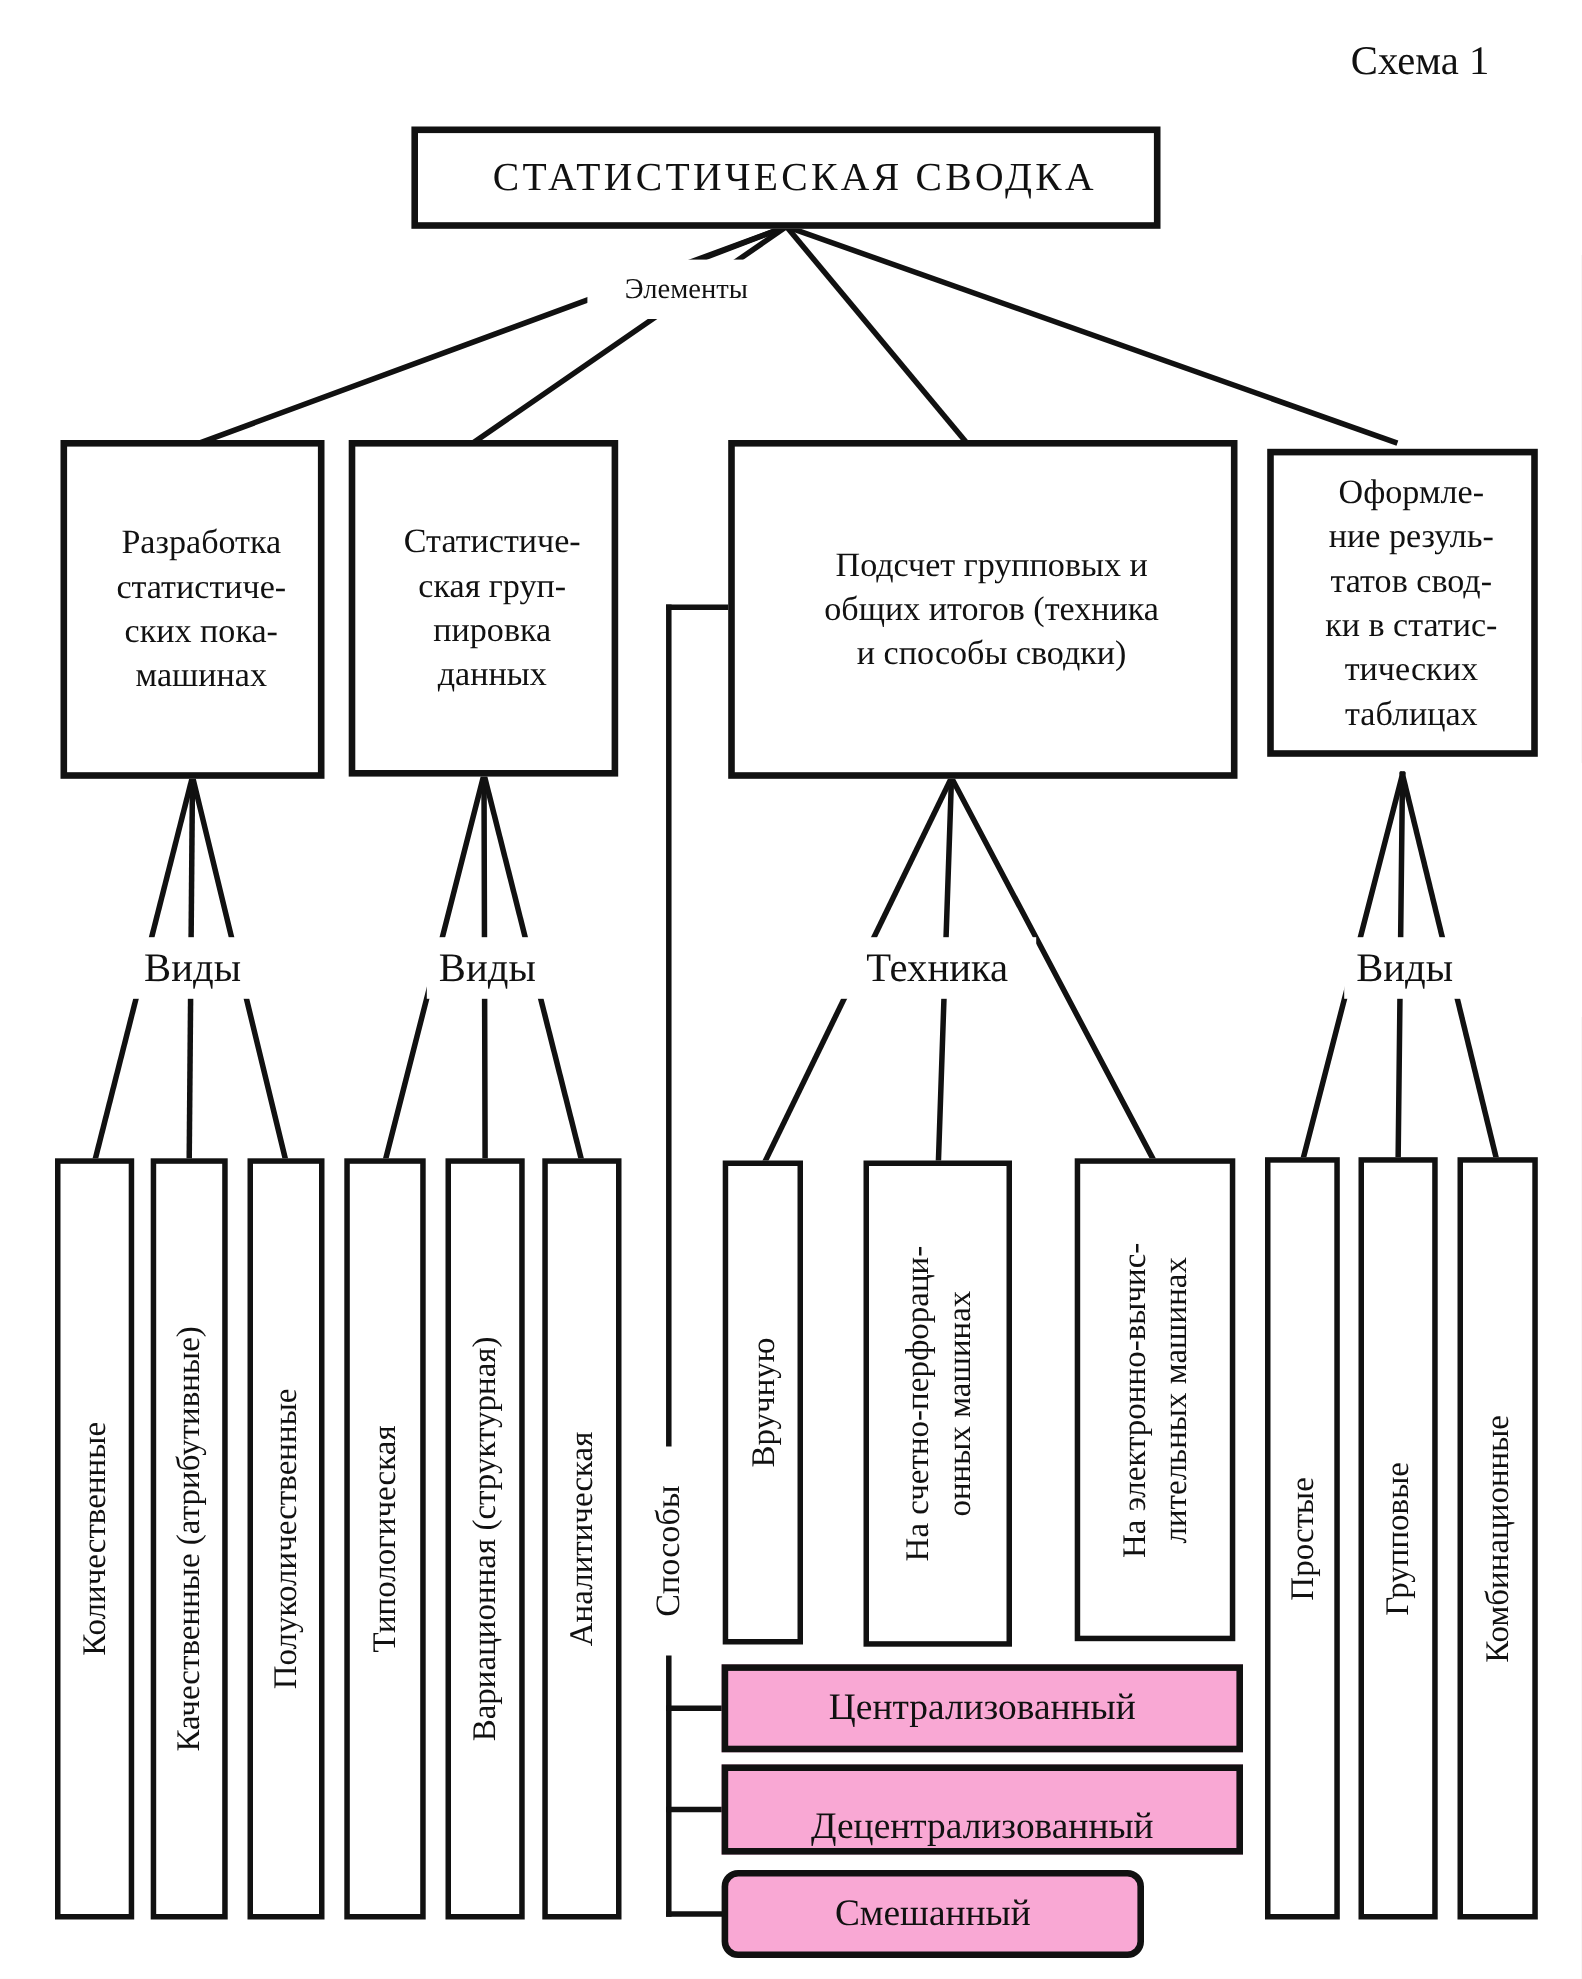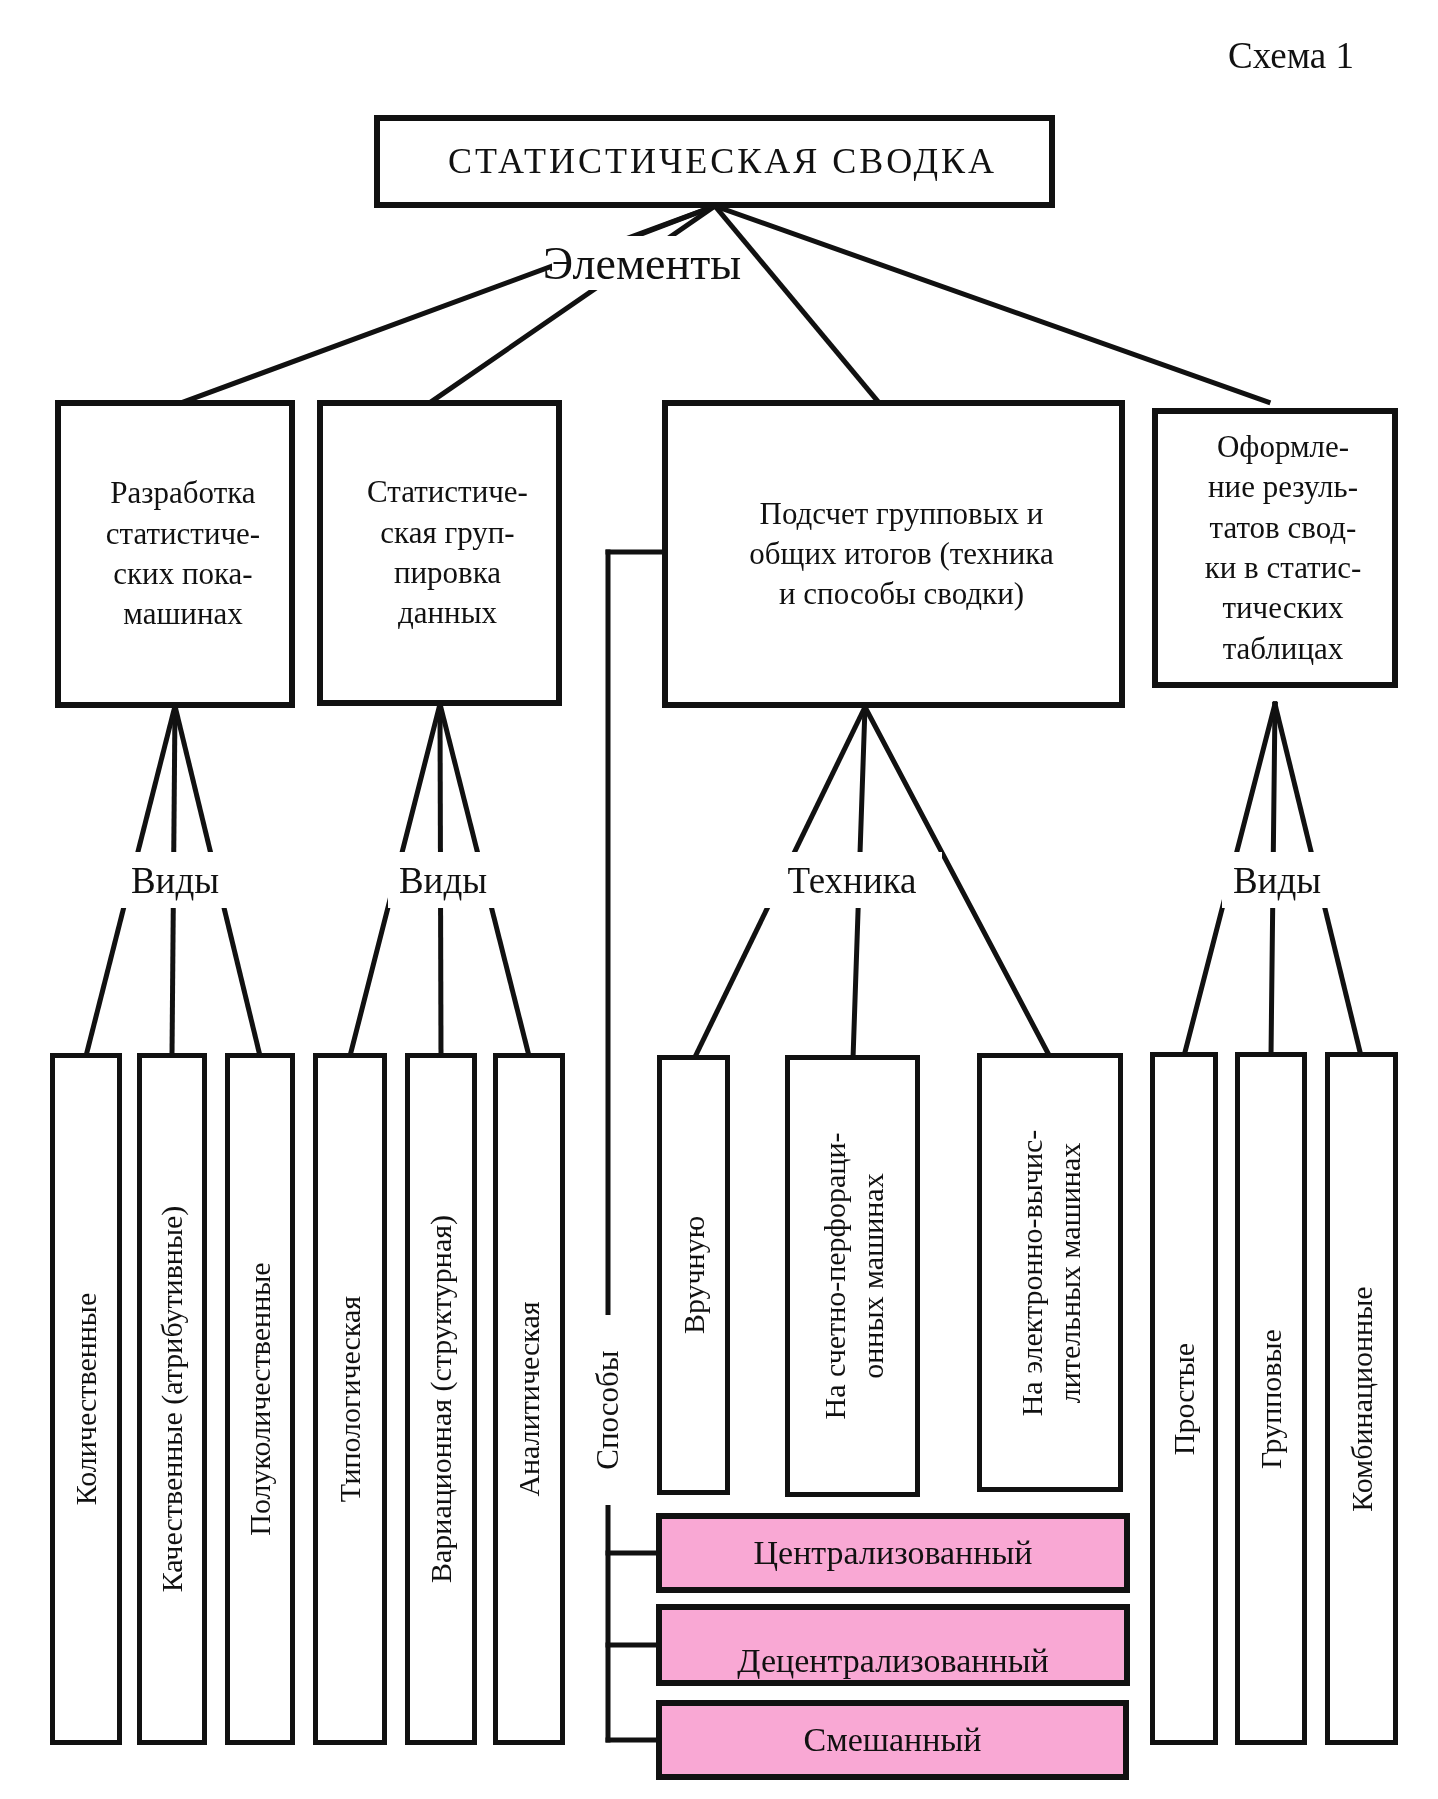--- a/index.html
+++ b/index.html
@@ -109,21 +109,21 @@
       <line x1="608" y1="1740" x2="660" y2="1740"></line>
     </g>
   </svg>
 
   <div class="scheme" style="left:1228px;top:34px;">Схема 1</div>
 
   <div class="box title-box" style="left:374px;top:115px;width:681px;height:93px;">
     <span class="txt">СТАТИСТИЧЕСКАЯ СВОДКА</span>
   </div>
 
-  <div class="lbl" style="left:552px;top:236px;width:180px;height:54px;font-size:46px;">Элементы</div>
+  <div class="lbl" style="left:534px;top:236px;width:180px;height:54px;font-size:26px;">Элементы</div>
 
   <div class="box branch" style="left:55px;top:400px;width:240px;height:308px;">
     <span class="txt">Разработка
 статистиче-
 ских пока-
 машинах</span>
   </div>
   <div class="box branch" style="left:317px;top:400px;width:245px;height:306px;">
     <span class="txt">Статистиче-
 ская груп-
@@ -194,17 +194,17 @@
   <div class="sposoby-lbl" style="left:582px;top:1315px;width:52px;height:190px;">
     <div class="vtext">Способы</div>
   </div>
 
   <div class="sposob" style="left:656px;top:1513px;width:474px;height:80px;">
     <span>Централизованный</span>
   </div>
   <div class="sposob" style="left:656px;top:1604px;width:474px;height:82px;align-items:flex-end;">
     <span>Децентрализованный</span>
   </div>
-  <div class="sposob" style="left:656px;top:1700px;width:473px;height:80px;">
+  <div class="sposob" style="left:656px;top:1700px;width:384px;height:80px;border-radius:15px;">
     <span>Смешанный</span>
   </div>
 
 </div>
 
 </body></html>

